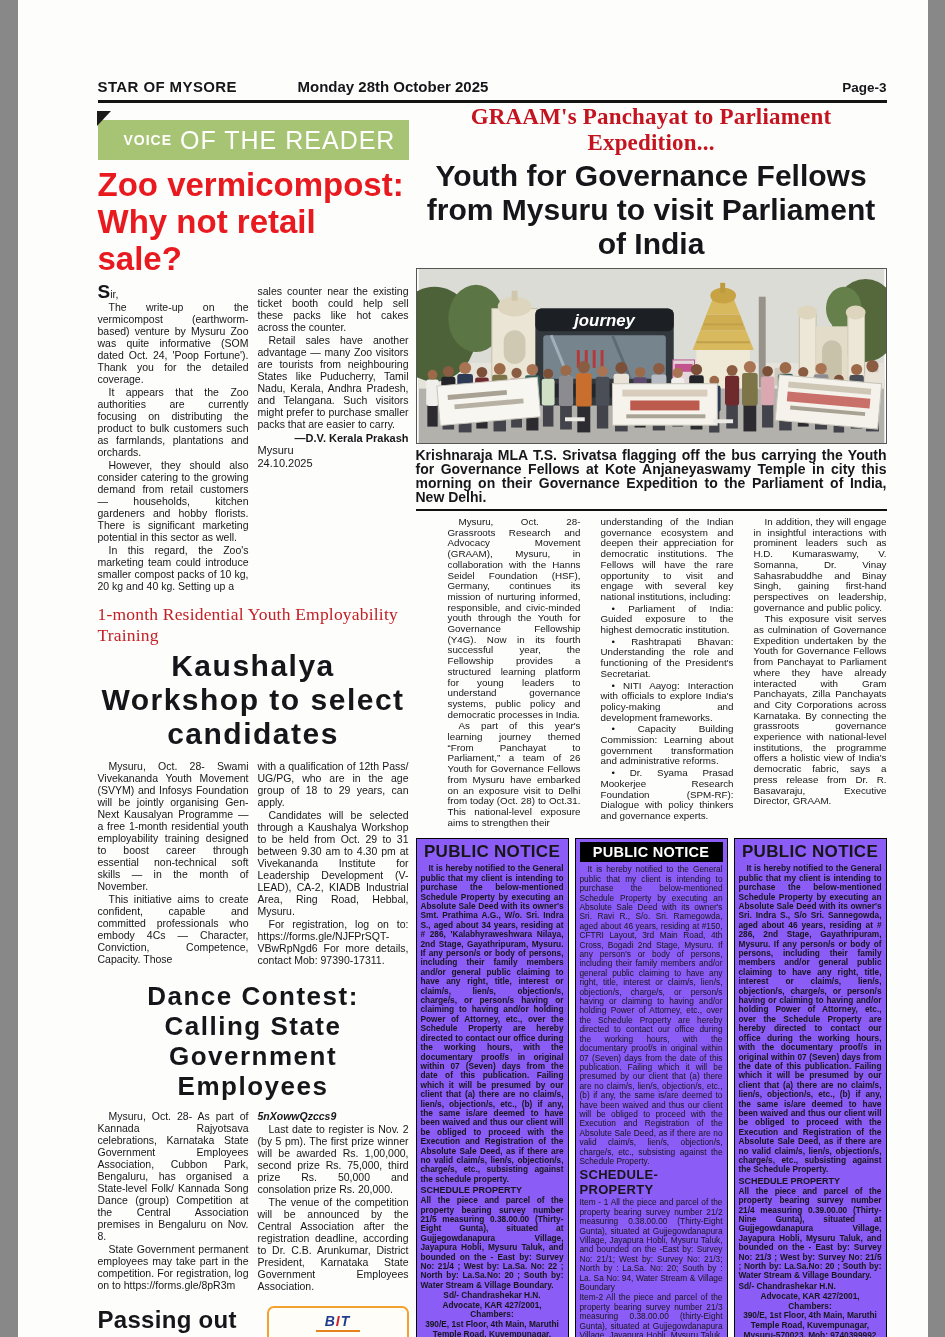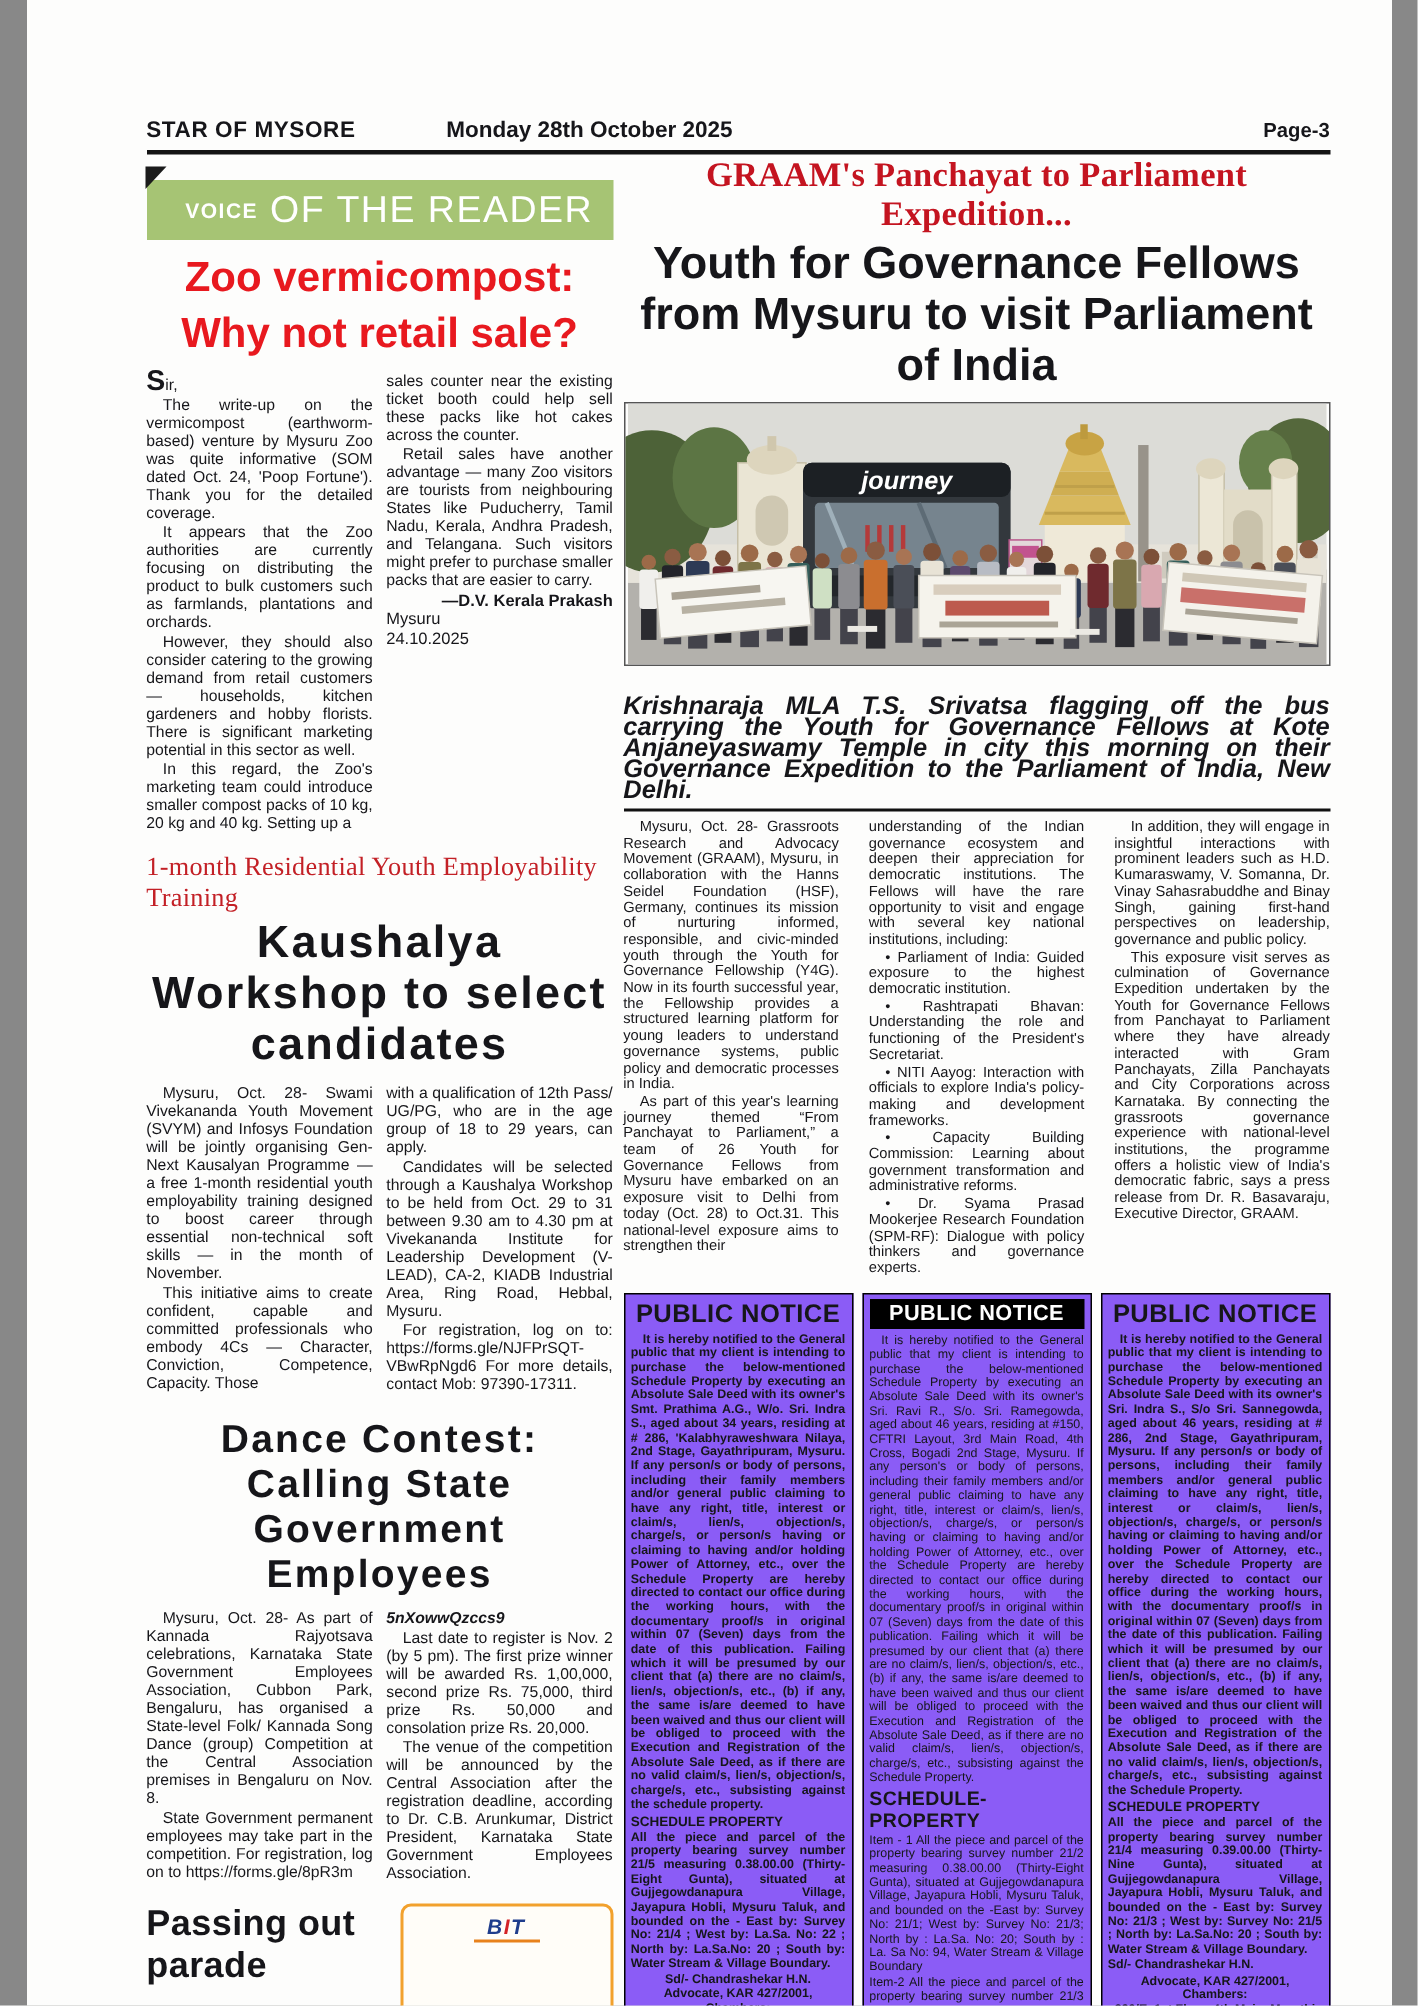--- a/index.html
+++ b/index.html
@@ -18,22 +18,22 @@
   .left-col  { position:absolute; left:80px;  top:112px; width:311px; }
   .right-col { position:absolute; left:398px; top:104px; width:471px; }
 
   
   .voice-banner { position:relative; background:#a6c474; height:40px; margin-top:8px;
                   display:flex; align-items:center; padding-left:26px; gap:8px; }
   .voice-corner { position:absolute; left:-1px; top:-9px; width:0; height:0;
                   border-top:15px solid #1b1b1b; border-right:14px solid transparent; }
   .voice-bold { color:#fff; font-weight:700; font-size:14px; letter-spacing:1px; }
   .voice-rest { color:#fff; font-weight:400; font-size:25px; letter-spacing:1px; }
-  .zoo-headline { color:#e8191f; font-weight:700; font-size:28px; line-height:37px;
-                  text-align:center; margin:6px 0 8px; }
+  .zoo-headline { color:#e8191f; font-weight:700; font-size:33px; line-height:37px;
+                  margin:6px 0 8px; }
 
   
   .twocol { display:flex; gap:9px; }
   .acol { flex:1; min-width:0; }
   .para, .cont { font-size:10.5px; line-height:12px; text-align:justify; margin:0 0 1px; }
   .para { text-indent:11px; }
   .cont { text-indent:0; }
   .salutation { font-size:10.5px; line-height:14px; }
   .bigS { font-size:19px; font-weight:700; }
   .byline { font-size:11px; font-weight:700; text-align:right; margin-top:2px; }
@@ -59,23 +59,23 @@
         text-align:center; background:#fffdf8; height:242px; }
   .ad-brand { font-size:14px; font-weight:700; font-style:italic; color:#1f3d8c; letter-spacing:1px; }
   .ad-brand .mid { color:#d42327; }
   .ad-brand-rule { width:44px; height:2px; background:#e8821c; margin:1px auto 2px; }
 
   
   .graam-kicker { font-family:"Liberation Serif", serif; font-weight:700; color:#c41420;
                   font-size:23px; text-align:center; letter-spacing:.2px; }
   .graam-headline { font-weight:700; font-size:30px; line-height:34px; text-align:center; margin:3px 0 7px; }
   .photo { width:471px; height:176px; display:block; border:1px solid #555; }
-  .caption { font-size:17px; font-weight:700; font-style:italic; line-height:14px;
-             text-align:justify; padding:20px 0 5px; border-bottom:2px solid #111; }
-  .threecol { display:flex; gap:20px; margin-top:6px; }
+  .caption { font-size:14px; font-weight:700; line-height:14px;
+             text-align:justify; padding:4px 0 5px; border-bottom:2px solid #111; }
+  .threecol { display:flex; gap:20px; margin-top:6px;margin-left:32px; }
   .gcol { flex:1; min-width:0; }
   .gcol .para, .gcol .cont { font-size:9.8px; line-height:10.7px; }
 
   
   .notices { display:flex; gap:6px; margin-top:9px; align-items:flex-start; }
   .notice { flex:1; border:1.6px solid #000; padding:3px 4px 4px; background:#8b5cf6; }
   .notice-title { text-align:center; font-weight:700; font-size:17px; letter-spacing:.3px; margin-bottom:2px; }
   .notice-title.inverted { background:#000; color:#fff; font-size:14.5px; padding:2px 0; margin:0 0 3px; }
   .notice .nbody { font-size:8.3px; line-height:9.4px; text-align:justify; text-indent:8px; margin-bottom:1px; }
   .notice.boldface .nbody, .notice.boldface .nsched, .notice.boldface .sig, .notice.boldface .ndate { font-weight:700; }

